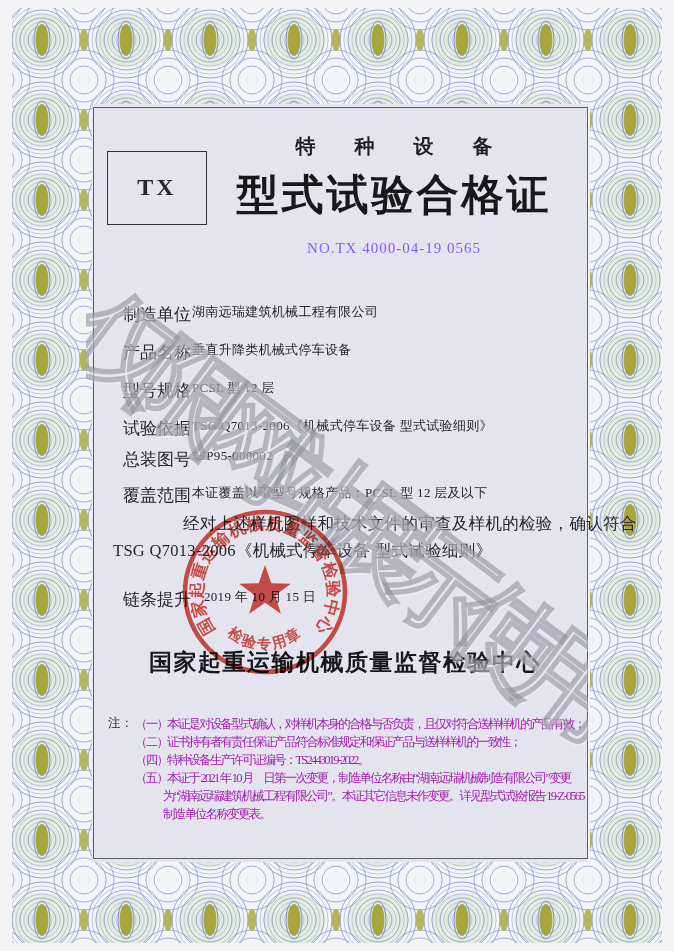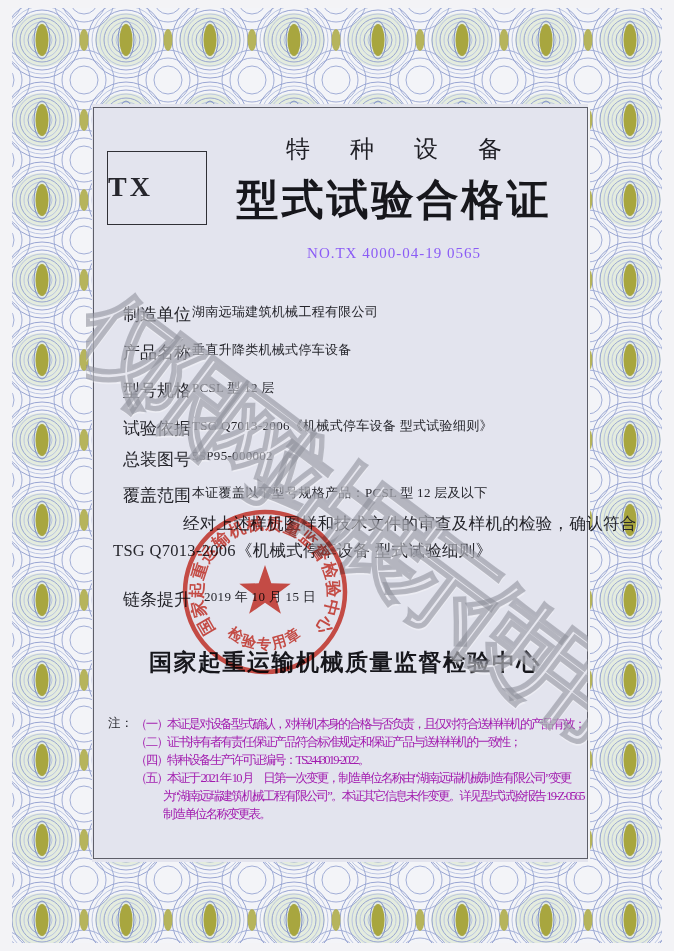--- a/index.html
+++ b/index.html
@@ -12,23 +12,23 @@
   .content{position:absolute;left:93px;top:107px;width:495px;height:752px;}
   .border-svg{position:absolute;left:0;top:0;}
   
   .watermark{position:absolute;left:30px;top:178px;white-space:nowrap;
     font-size:104px;font-weight:700;letter-spacing:-24px;line-height:1;
     transform:rotate(37deg);transform-origin:0 0;
     color:rgba(210,212,222,0.20);-webkit-text-stroke:2px rgba(138,140,152,0.55);
     text-shadow:2px 2px 0 rgba(255,255,255,0.35);pointer-events:none;z-index:4;}
   
   .tx-box{position:absolute;left:14px;top:44px;width:100px;height:74px;border:1.5px solid #303036;
-    box-sizing:border-box;line-height:70px;font-size:28px;font-weight:700;letter-spacing:3px;z-index:2;}
+    box-sizing:border-box;text-align:center;line-height:70px;font-size:24px;font-weight:700;letter-spacing:3px;z-index:2;}
   .head{position:absolute;left:112px;top:26px;width:378px;text-align:center;z-index:2;}
-  .t-small{font-size:24px;letter-spacing:17px;text-indent:17px;color:#1e1e24;}
+  .t-small{font-size:20px;letter-spacing:17px;text-indent:17px;color:#1e1e24;font-weight:bold;}
   .t-main{font-size:42px;font-weight:700;letter-spacing:3px;margin-top:7px;color:#17171c;}
   .t-no{font-size:15px;letter-spacing:1px;margin-top:17px;color:#8b5cf6;}
   
   .row{position:absolute;left:0;width:420px;height:22px;z-index:2;white-space:nowrap;}
   .rl{position:absolute;left:30px;font-size:17px;}
   .rv{position:absolute;left:99px;font-size:13px;letter-spacing:0.3px;}
   .concl1{position:absolute;left:90px;top:406px;font-size:16.5px;letter-spacing:0.3px;z-index:2;white-space:nowrap;}
   .concl2{position:absolute;left:20px;top:433px;font-size:16.5px;letter-spacing:0.3px;z-index:2;white-space:nowrap;}
   .issuer{position:absolute;left:22px;top:540px;width:460px;text-align:center;font-size:23px;font-weight:700;
     letter-spacing:1.5px;color:#17171c;z-index:2;}

